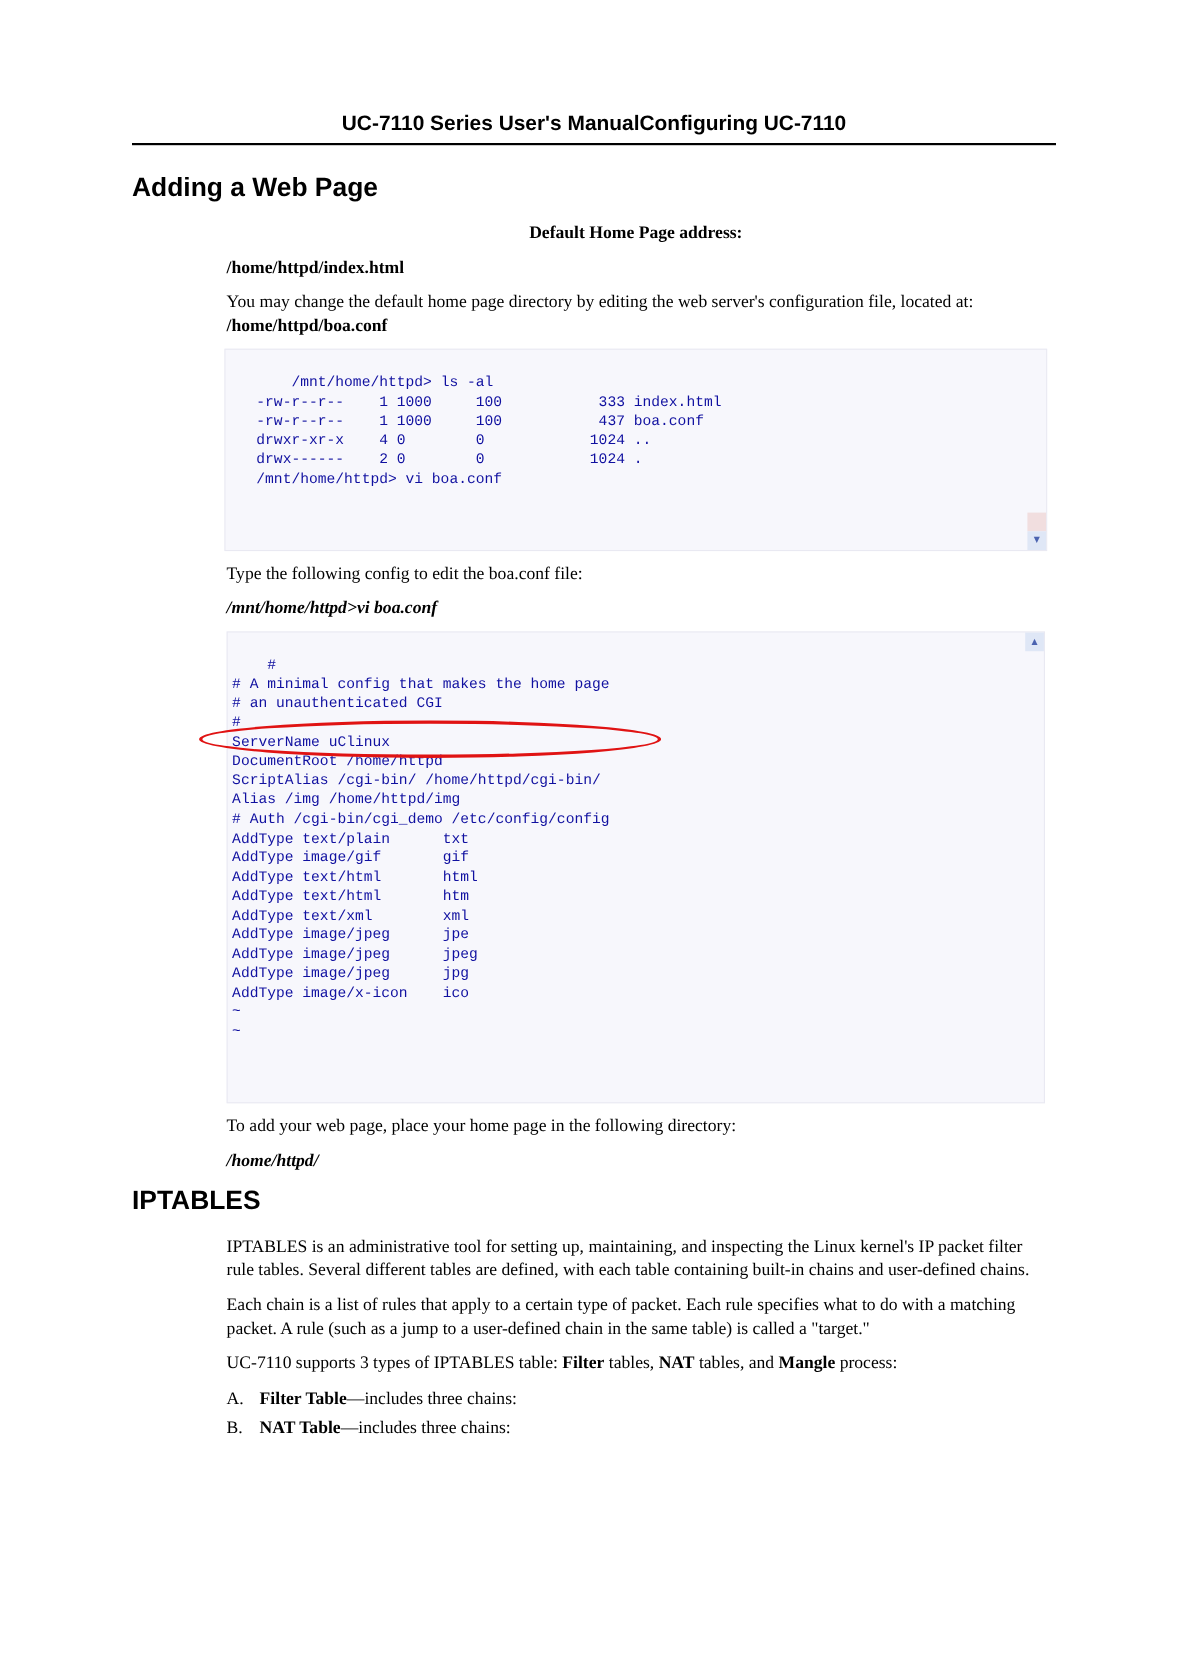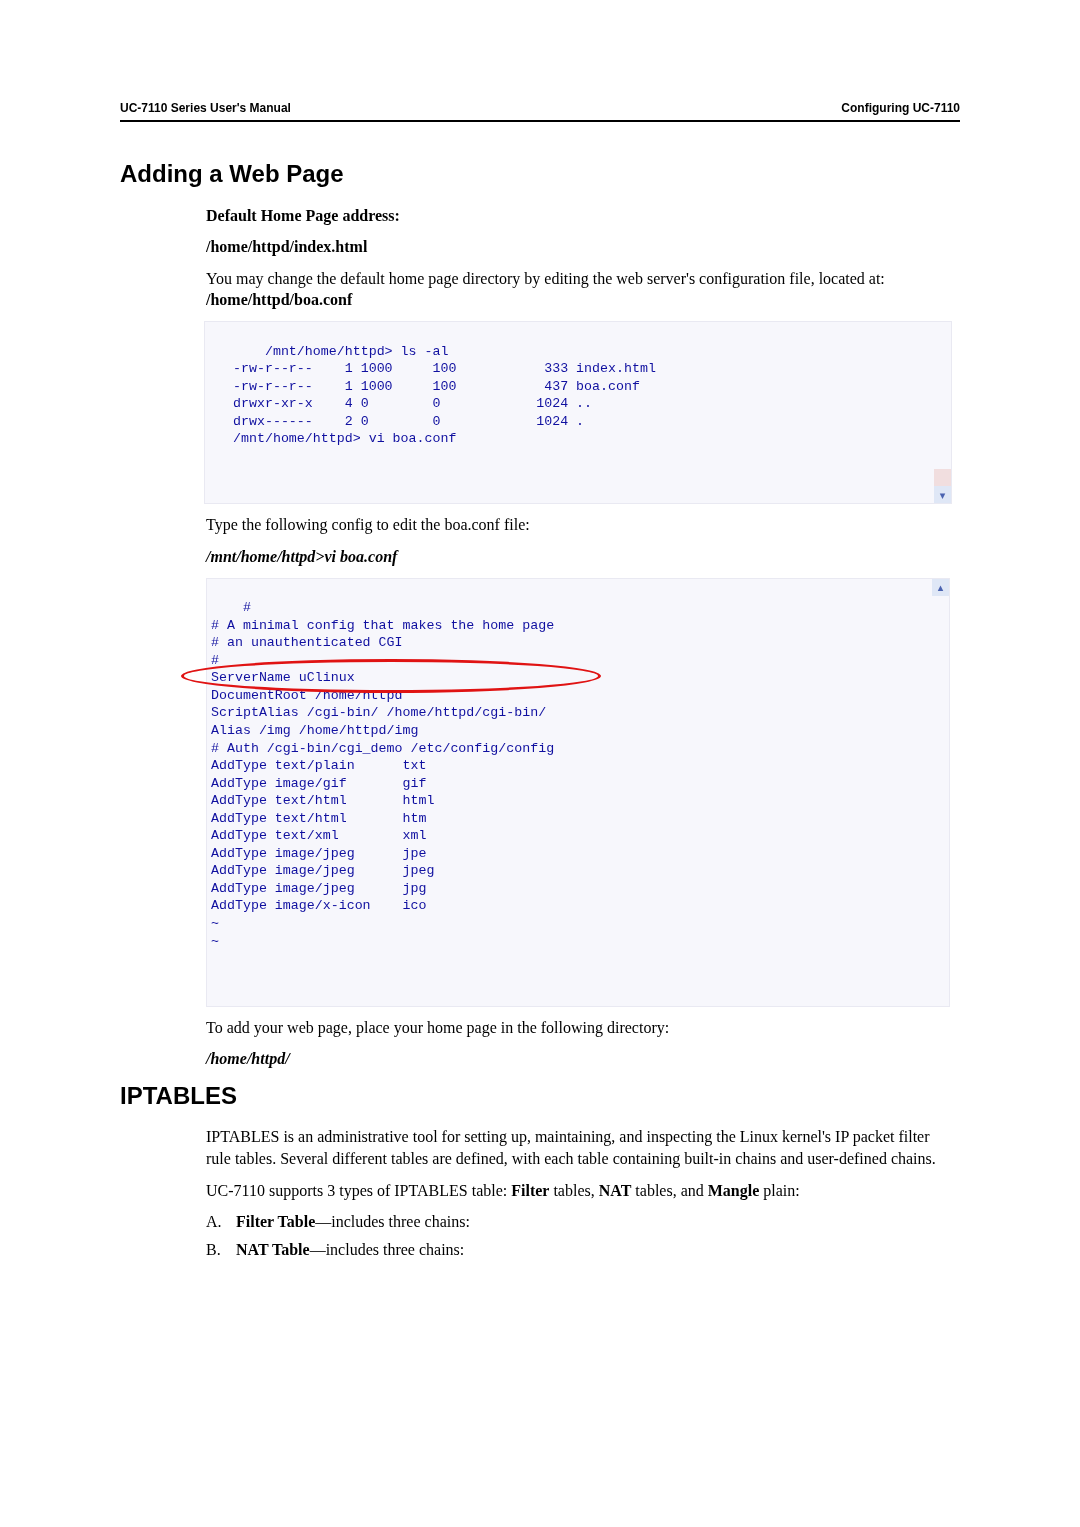--- a/index.html
+++ b/index.html
@@ -8,27 +8,27 @@
       background: #fff;
       width: 1080px;
       margin: 0 auto;
       padding: 100px 120px 60px 120px;
       color: #000;
       font-size: 16px;
       line-height: 1.35;
     }
     .header-row {
       display: flex;
-      justify-content: space-between;
+      justify-content: center;
       border-bottom: 2px solid #000;
       padding-bottom: 4px;
-      margin-bottom: 36px;
+      margin-bottom: 23px;
       font-family: Arial, Helvetica, sans-serif;
       font-weight: bold;
-      font-size: 12px;
+      font-size: 19px;
     }
     h1 {
       font-family: Arial, Helvetica, sans-serif;
       font-size: 24px;
       font-weight: bold;
       margin-bottom: 14px;
     }
     h2.iptables {
       font-family: Arial, Helvetica, sans-serif;
       font-size: 24px;
@@ -36,20 +36,21 @@
       margin-top: 6px;
       margin-bottom: 14px;
     }
     .body-col {
       margin-left: 86px;
       margin-right: 10px;
     }
     .p-sub {
       font-weight: bold;
       margin-bottom: 10px;
+      text-align: center;
     }
     .p-sub2 {
       font-weight: bold;
       margin-bottom: 10px;
     }
     .para { margin-bottom: 10px; }
     .mono-panel {
       background: #f7f7fc;
       border: 1px solid #e9e9f2;
       font-family: "Courier New", Courier, monospace;
@@ -159,22 +160,23 @@
   </div>
 
   <p class="para">To add your web page, place your home page in the following directory:</p>
   <p class="italic-bold">/home/httpd/</p>
 </div>
 
 <h2 class="iptables">IPTABLES</h2>
 
 <div class="body-col">
   <p class="para">IPTABLES is an administrative tool for setting up, maintaining, and inspecting the Linux kernel's IP packet filter rule tables. Several different tables are defined, with each table containing built-in chains and user-defined chains.</p>
+  <p class="para">Each chain is a list of rules that apply to a certain type of packet. Each rule specifies what to do with a matching packet. A rule (such as a jump to a user-defined chain in the same table) is called a "target."</p>
   <p class="para">
-    <span>UC-7110 supports 3 types of IPTABLES table: </span><span class="bold">Filter</span><span> tables, </span><span class="bold">NAT</span><span> tables, and </span><span class="bold">Mangle</span><span> plain:</span>
+    <span>UC-7110 supports 3 types of IPTABLES table: </span><span class="bold">Filter</span><span> tables, </span><span class="bold">NAT</span><span> tables, and </span><span class="bold">Mangle</span><span> process:</span>
   </p>
 
   <div class="list-item">
     <span class="list-label">A.</span>
     <span class="list-body">
       <span class="bold">Filter Table</span><span>—includes three chains:</span>
     </span>
   </div>
 
   <div class="list-item">

